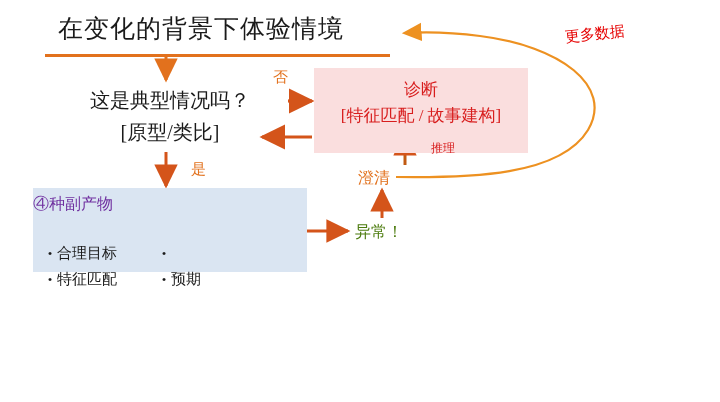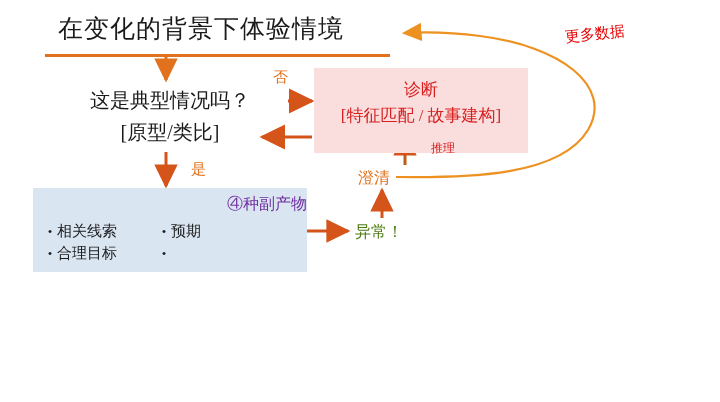--- a/index.html
+++ b/index.html
@@ -90,21 +90,21 @@
     left: 33px;
     top: 188px;
     width: 274px;
     height: 84px;
     background: #DAE5F2;
   }
   #byproducts-heading {
     position: absolute;
     left: 0; right: 0;
     top: 6px;
-    text-align: right;
+    text-align: left;
     font-size: 16px;
     color: #7030A0;
     white-space: nowrap;
   }
   .bp-row {
     position: absolute;
     left: 10px;
     width: 264px;
     font-size: 15px;
     color: #1a1a1a;
@@ -115,21 +115,21 @@
   #bp-row-0 { top: 34px; }
   #bp-row-1 { top: 56px; }
   .bp-bullet {
     display: inline-block;
     width: 14px;
     text-align: center;
     font-size: 13px;
     color: #1a1a1a;
   }
   .bp-cell-a { display: inline-block; width: 100px; }
-  .bp-cell-b { display: inline-block; }
+  .bp-cell-b { display: inline-block; margin-top: 48px; }
 
   
   .flow-label { font-size: 15px; white-space: nowrap; }
   #label-no      { left: 273px; top: 68px;  color: #E2711D; }
   #label-yes     { left: 191px; top: 160px; color: #E2711D; }
   #label-infer   { left: 418px; top: 140px; color: #D81E1E; font-size: 12px; margin-left: 13px; }
   #label-clarify { left: 358px; top: 168px; color: #E2711D; font-size: 16px; font-family: Liberation Mono, monospace; }
   #label-anomaly { left: 355px; top: 222px; color: #4d7c0f; font-size: 16px; }
   #label-moredata{ left: 564px; top: 28px;  color: #E60000; font-size: 15px;
                    transform: rotate(-6deg); transform-origin: left top; }
@@ -186,21 +186,21 @@
   <div id="diagnosis-box" class="abs">
     <div id="diagnosis-title">诊断</div>
     <div id="diagnosis-detail">[特征匹配 / 故事建构]</div>
   </div>
 
   <div id="byproducts-box" class="abs">
     <div id="byproducts-heading">④种副产物</div>
 
     <div class="bp-row" id="bp-row-0">
       <span class="bp-bullet">•</span>
-      <span class="bp-cell-a">相关线索</span>
+      <span class="bp-cell-a">特征匹配</span>
       <span class="bp-bullet">•</span>
       <span class="bp-cell-b">预期</span>
     </div>
 
     <div class="bp-row" id="bp-row-1">
       <span class="bp-bullet">•</span>
       <span class="bp-cell-a">合理目标</span>
       <span class="bp-bullet">•</span>
     </div>
   </div>

